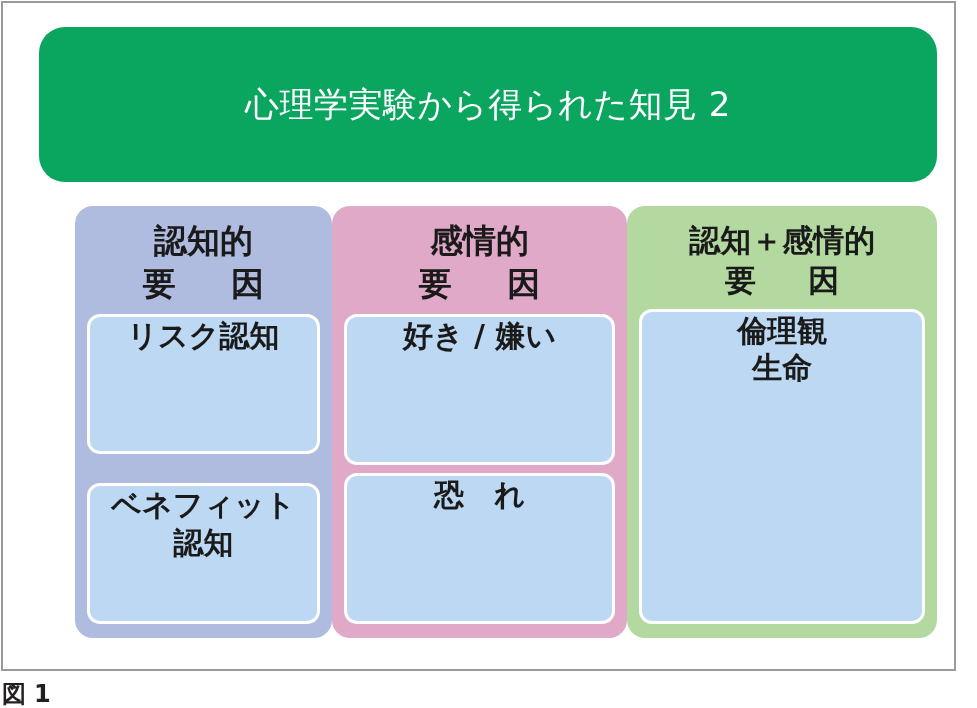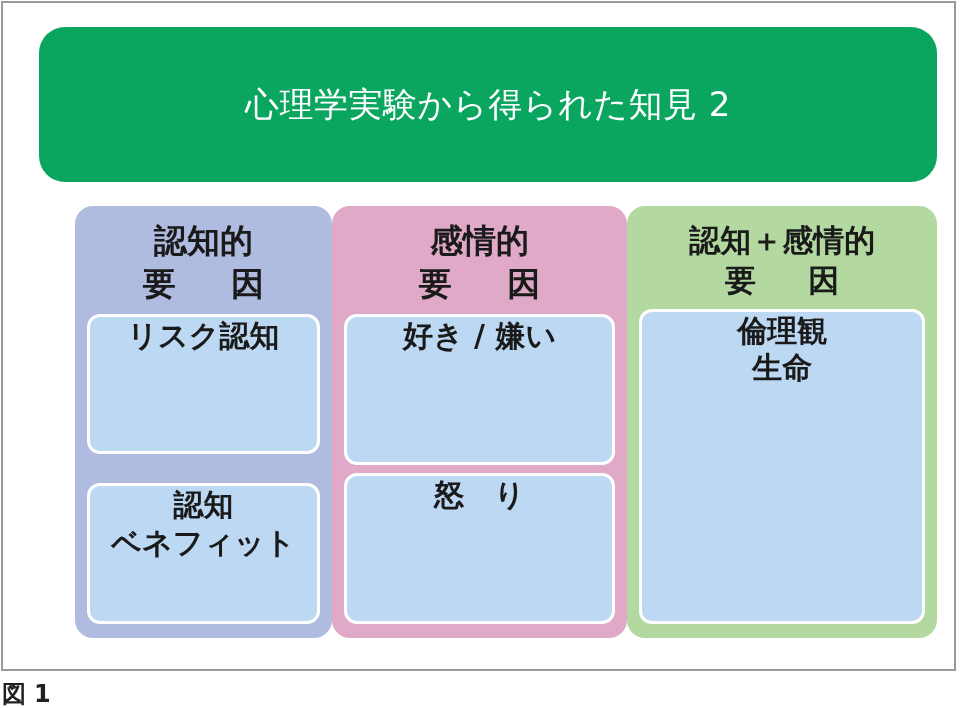--- a/index.html
+++ b/index.html
@@ -153,38 +153,38 @@
           <div><span class="t-line2">要　因</span></div>
         </div>
         <div class="items items-gap-lg">
           <div class="item-box item-tall">
             <div>
               <div>リスク認知</div>
             </div>
           </div>
           <div class="item-box item-tall">
             <div>
+              <div>ベネフィット</div>
               <div>認知</div>
-              <div>ベネフィット</div>
             </div>
           </div>
         </div>
       </div>
 
       <div class="panel panel-affective">
         <div class="panel-title">
           <div>感情的</div>
           <div><span class="t-line2">要　因</span></div>
         </div>
         <div class="items items-gap-sm">
           <div class="item-box item-short">
             <div>好き / 嫌い</div>
           </div>
           <div class="item-box item-short">
-            <div>怒　り</div>
+            <div>恐　れ</div>
           </div>
         </div>
       </div>
 
       <div class="panel panel-combined">
         <div class="panel-title">
           <div>認知＋感情的</div>
           <div><span class="t-line2">要　因</span></div>
         </div>
         <div class="items items-gap-lg">

